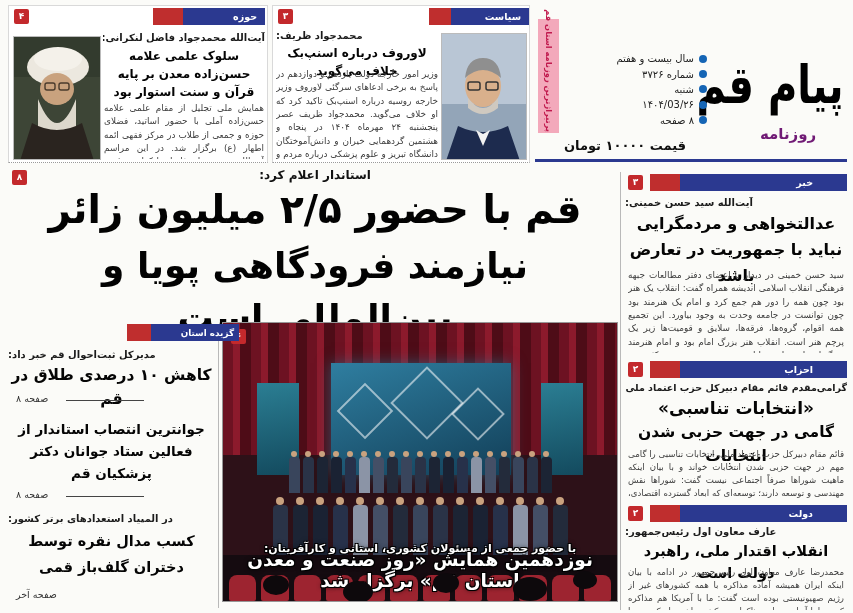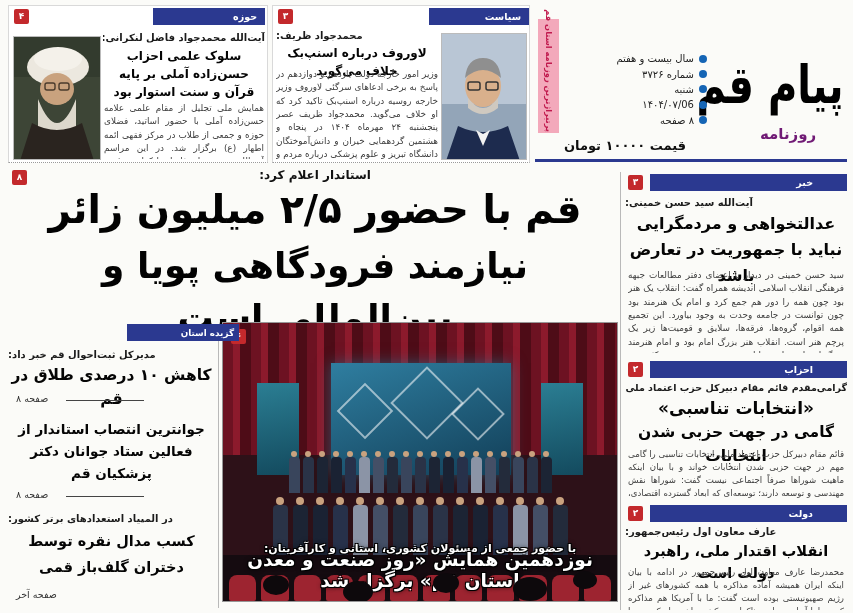--- a/index.html
+++ b/index.html
@@ -1,21 +1,21 @@
 <!DOCTYPE html>
 <html dir="rtl" lang="fa"><head>
 <meta charset="utf-8">
 <style>
   html,body{margin:0;padding:0;background:#fbfbf8;}
   *{box-sizing:border-box;font-family:"DejaVu Sans",sans-serif;}
   .page{position:relative;width:853px;height:613px;background:#fbfbf8;overflow:hidden;direction:rtl;color:#111;}
   
   .numbox{position:absolute;width:15px;height:15px;background:#c3292c;color:#fff;font-size:9px;font-weight:bold;
           text-align:center;line-height:15px;border-radius:2px;}
-  .sechdr{position:absolute;height:17px;display:flex;flex-direction:column;direction:ltr;}
+  .sechdr{position:absolute;height:17px;display:flex;direction:ltr;}
   .sechdr .seg{width:30px;background:#bf2e2e;}
   .sechdr .lbl{flex:1;background:#2b3990;color:#fff;font-size:9.5px;font-weight:bold;direction:rtl;
                display:flex;align-items:center;justify-content:flex-start;padding:0 8px;}
   .sechdr.padwide .lbl{padding-right:34px;}
   .kicker{position:absolute;font-size:10px;font-weight:bold;text-align:left;color:#1b1b1b;white-space:nowrap;overflow:hidden;}
   .headline{position:absolute;font-weight:bold;text-align:center;color:#050505;}
   .bodytxt{position:absolute;font-size:8.9px;line-height:1.5;text-align:justify;color:#3c3c3c;overflow:hidden;}
   .rule-row{position:absolute;height:14px;left:0;right:9px;}
   .rule-row .pgref{position:absolute;left:8px;top:1px;font-size:9.5px;color:#333;}
   .rule-row .rule{position:absolute;left:58px;right:62px;top:8px;border-top:1.2px solid #444;}
@@ -83,21 +83,21 @@
         <ellipse cx="46" cy="30" rx="31" ry="19" fill="#ece8df"></ellipse>
         <ellipse cx="46" cy="22" rx="24" ry="12" fill="#f4f1ea"></ellipse>
         <ellipse cx="45" cy="52" rx="17" ry="16" fill="#c9a27e"></ellipse>
         <rect x="33" y="46" width="10" height="7" rx="2" fill="none" stroke="#4a3b2c" stroke-width="1.4"></rect>
         <rect x="47" y="46" width="10" height="7" rx="2" fill="none" stroke="#4a3b2c" stroke-width="1.4"></rect>
         <path d="M26 62 Q45 110 64 62 L64 95 Q45 112 26 95 Z" fill="#ddd8cc"></path>
         <path d="M8 124 L20 86 Q45 100 70 86 L82 124 Z" fill="#2a241f"></path>
       </svg>
     </div>
     <div class="kicker" style="left:94px;top:26px;width:162px;">آیت‌الله محمدجواد فاضل لنکرانی:</div>
-    <div class="headline" style="left:94px;top:41px;width:162px;height:52px;font-size:12px;line-height:18px;overflow:hidden;">سلوک علمی احزاب حسن‌زاده آملی بر پایه قرآن و سنت استوار بود</div>
+    <div class="headline" style="left:94px;top:41px;width:162px;height:52px;font-size:12px;line-height:18px;overflow:hidden;">سلوک علمی علامه حسن‌زاده معدن بر پایه قرآن و سنت استوار بود</div>
     <div class="bodytxt" style="left:95px;top:96px;width:160px;height:57px;">همایش ملی تجلیل از مقام علمی علامه حسن‌زاده آملی با حضور اساتید، فضلای حوزه و جمعی از طلاب در مرکز فقهی ائمه اطهار (ع) برگزار شد. در این مراسم آیت‌الله محمدجواد فاضل لنکرانی رئیس مرکز فقهی ائمه اطهار (ع) به تبیین ابعاد شخصیت علمی و سلوک عملی این استاد ذوالفنون پرداخت. متن کامل سخنان حضرت آیت‌الله حاج شیخ محمدجواد فاضل لنکرانی در این همایش از یک شخصیت توحیدی، فلسفی، قرآنی و ولایی...</div>
   </section>
 
   <section class="box" style="left:272px;top:5px;width:258px;height:158px;">
     <span class="numbox" style="left:5px;top:3px;">۳</span>
     <div class="sechdr" style="left:156px;top:2px;width:100px;">
       <div class="seg" style="width:22px;"></div>
       <div class="lbl">سیاست</div>
     </div>
     <div class="portrait" style="left:168px;top:27px;width:86px;height:127px;">
@@ -132,21 +132,21 @@
       <div class="row">
           <span class="dot"></span>
           <span>شماره ۳۷۲۶</span>
         </div>
       <div class="row">
           <span class="dot"></span>
           <span>شنبه</span>
         </div>
       <div class="row">
           <span class="dot"></span>
-          <span>۱۴۰۴/۰۷/06</span>
+          <span>۱۴۰۴/03/۲۶</span>
         </div>
       <div class="row">
           <span class="dot"></span>
           <span>۸ صفحه</span>
         </div>
     </div>
     <div class="mhprice">قیمت ۱۰۰۰۰ تومان</div>
   </header>
   <div class="navyrule"></div>
 

